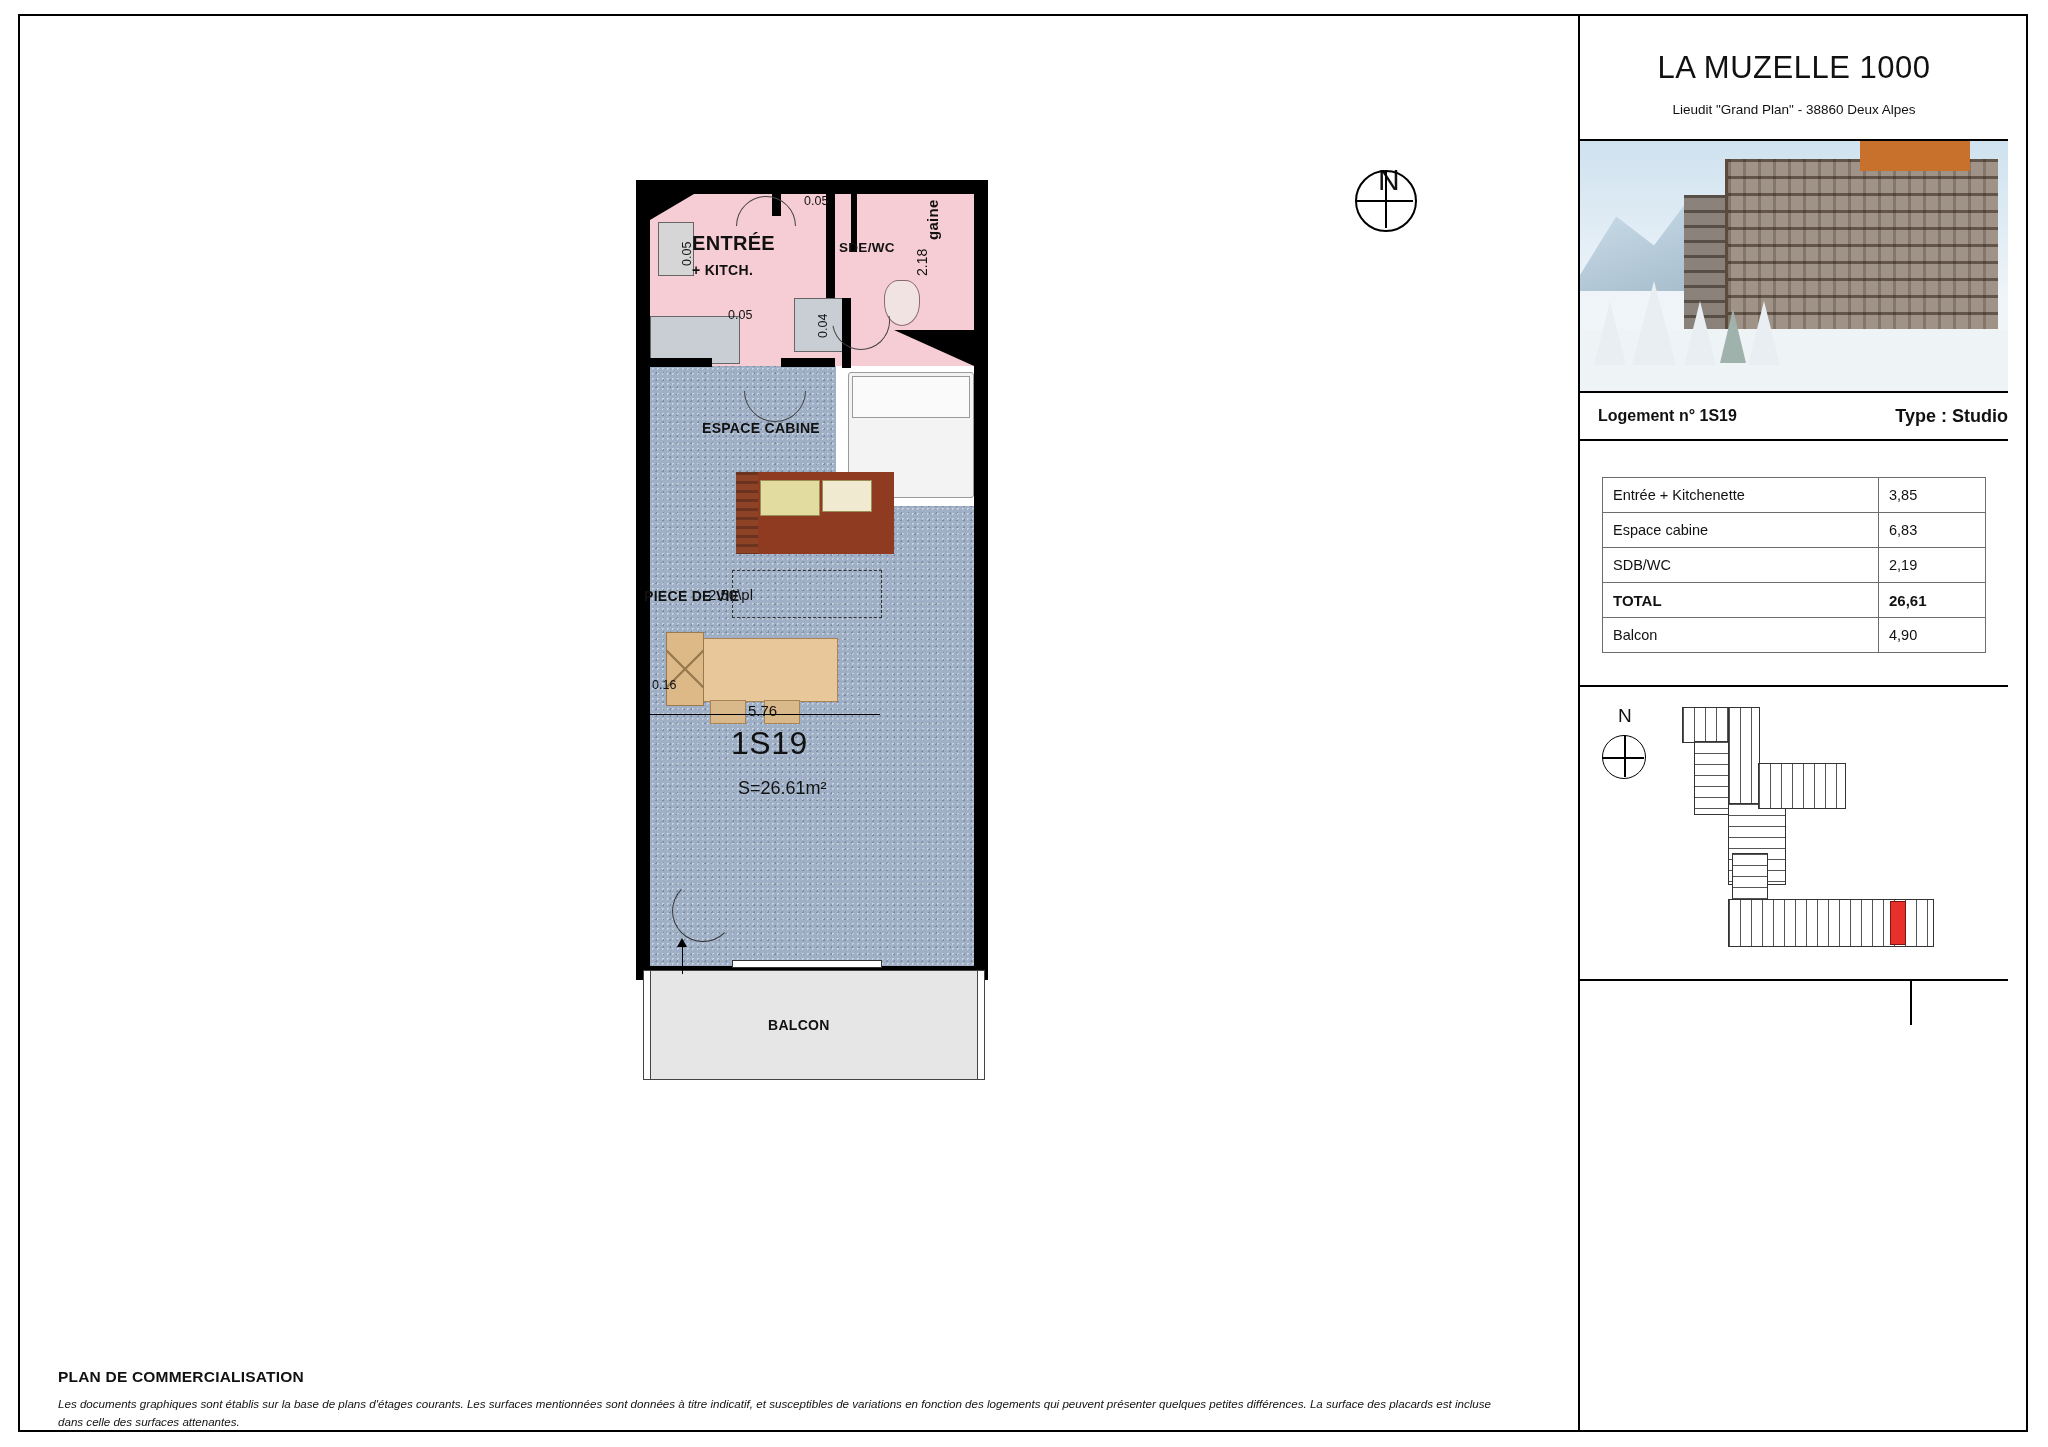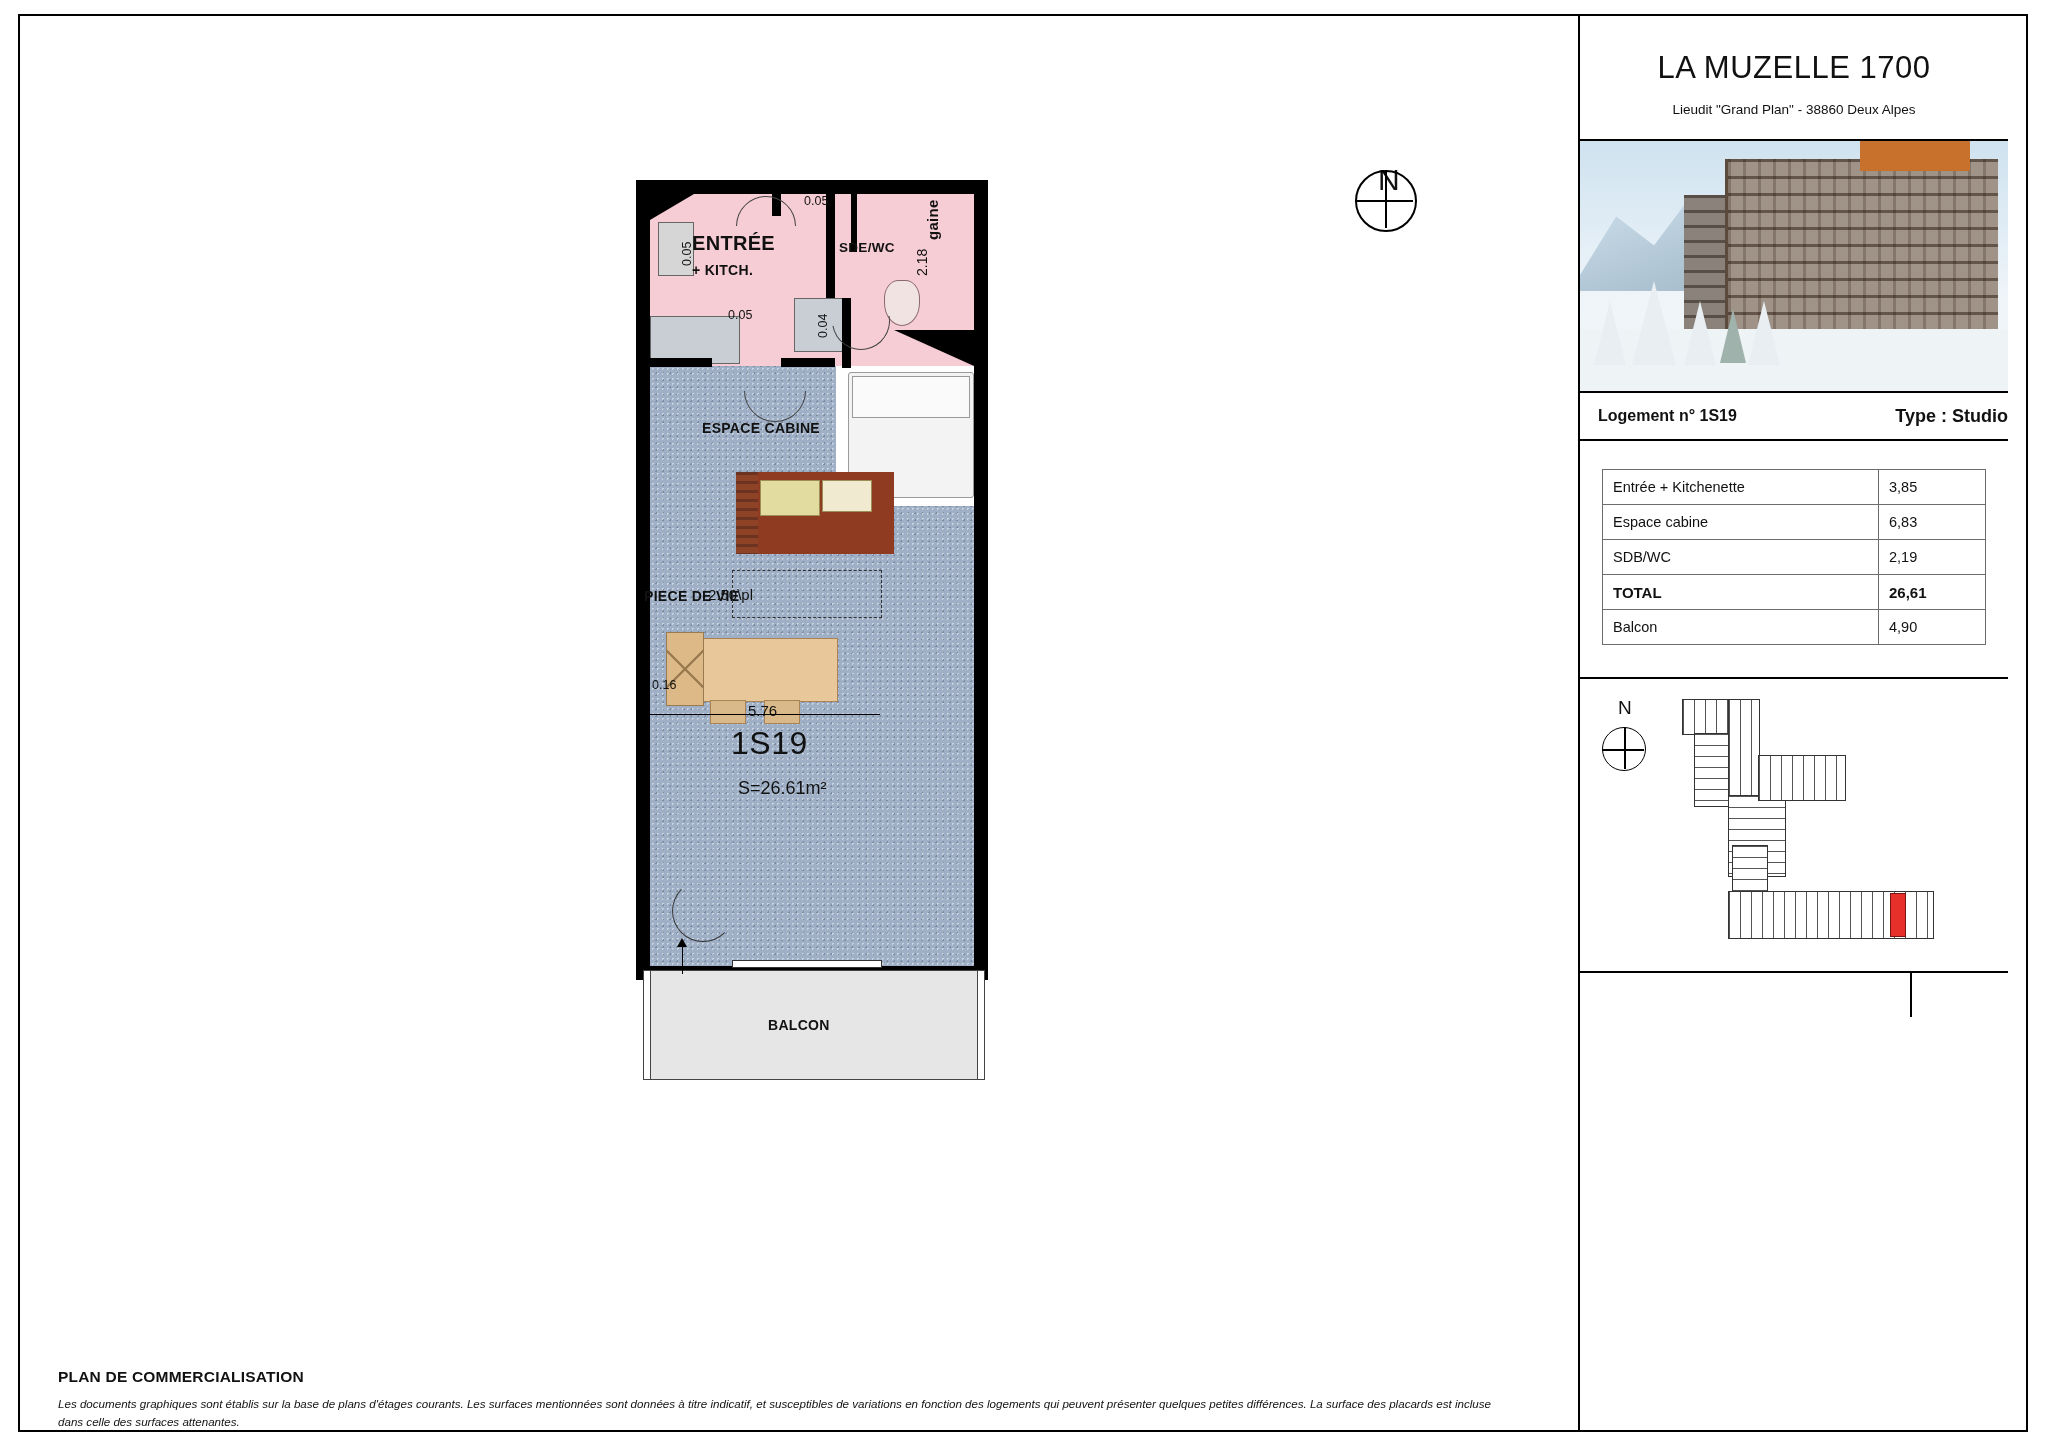--- a/index.html
+++ b/index.html
@@ -35,21 +35,21 @@
   .snowground{position:absolute;left:0;bottom:0;width:100%;height:62px;background:#eef3f6;}
   .tree{position:absolute;bottom:26px;width:0;height:0;border-left:16px solid transparent;border-right:16px solid transparent;border-bottom:64px solid #e8eef2;}
   .tree.t2{border-left-width:22px;border-right-width:22px;border-bottom-width:84px;}
   .tree-dark{position:absolute;bottom:28px;width:0;height:0;border-left:13px solid transparent;border-right:13px solid transparent;border-bottom:54px solid #9fb2ab;}
 
   .lot-row{display:flex;height:46px;align-items:center;border-bottom:2px solid #000;}
   .lot-left{flex:1.22;padding-left:18px;font-size:16px;font-weight:600;}
   .lot-right{flex:1;padding-left:22px;font-size:18px;font-weight:700;border-left:0;text-align:right;}
 
   
-  .surf-wrap{border-bottom:2px solid #000;padding:28px 22px 32px 22px;}
+  .surf-wrap{border-bottom:2px solid #000;padding:36px 22px 32px 22px;}
   table.surf{width:100%;border-collapse:collapse;font-size:14.5px;}
   table.surf td{border:1px solid #6d6d6d;padding:7px 10px;height:20px;}
   table.surf td.val{width:86px;}
   table.surf tr.total td{font-weight:700;font-size:15px;}
 
   
   .keyplan{position:relative;height:292px;border-bottom:2px solid #000;}
   .kp-n{position:absolute;left:38px;top:18px;font-size:19px;}
   .kp-compass{position:absolute;left:22px;top:48px;width:42px;height:42px;border:1.5px solid #000;border-radius:50%;}
   .kp-compass:before{content:"";position:absolute;left:50%;top:-1px;width:1.5px;height:42px;background:#000;}
@@ -205,21 +205,21 @@
       <div class="lbl" style="left:124px;top:46px;font-size:14px;">BALCON</div>
     </div>
     <div style="position:absolute;left:46px;top:760px;width:1px;height:34px;background:#000;"></div>
     <div style="position:absolute;left:41px;top:758px;width:0;height:0;border-left:5px solid transparent;border-right:5px solid transparent;border-bottom:9px solid #000;"></div>
   </div>
 
   <div id="right-col">
 
 
     <div class="rc-block">
-      <div class="project-name">LA MUZELLE 1700</div>
+      <div class="project-name">LA MUZELLE 1000</div>
       <div class="project-loc">Lieudit "Grand Plan" - 38860 Deux Alpes</div>
     </div>
 
     <div class="photo">
       <div class="sky"></div>
       <div class="mountain"></div>
       <div class="bldg2"></div>
       <div class="bldg"></div>
       <div class="bldg-roof"></div>
       <div class="snowground"></div>

